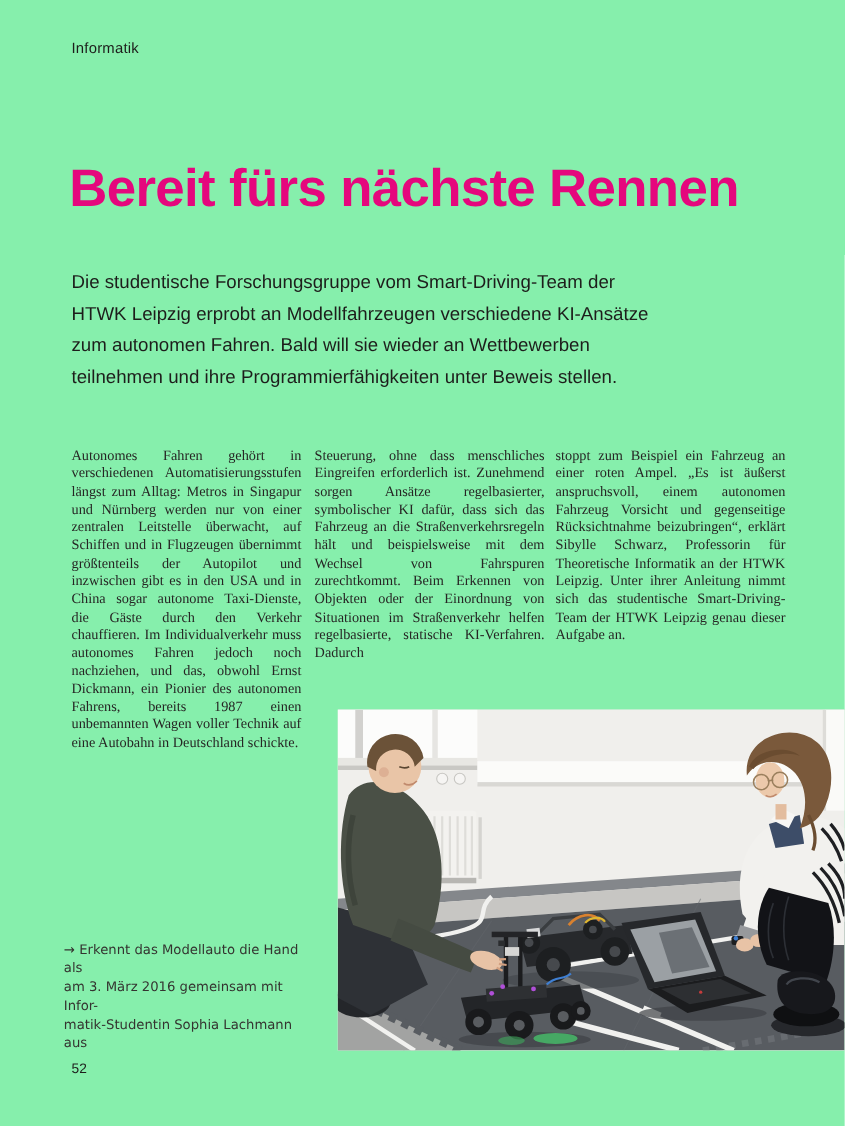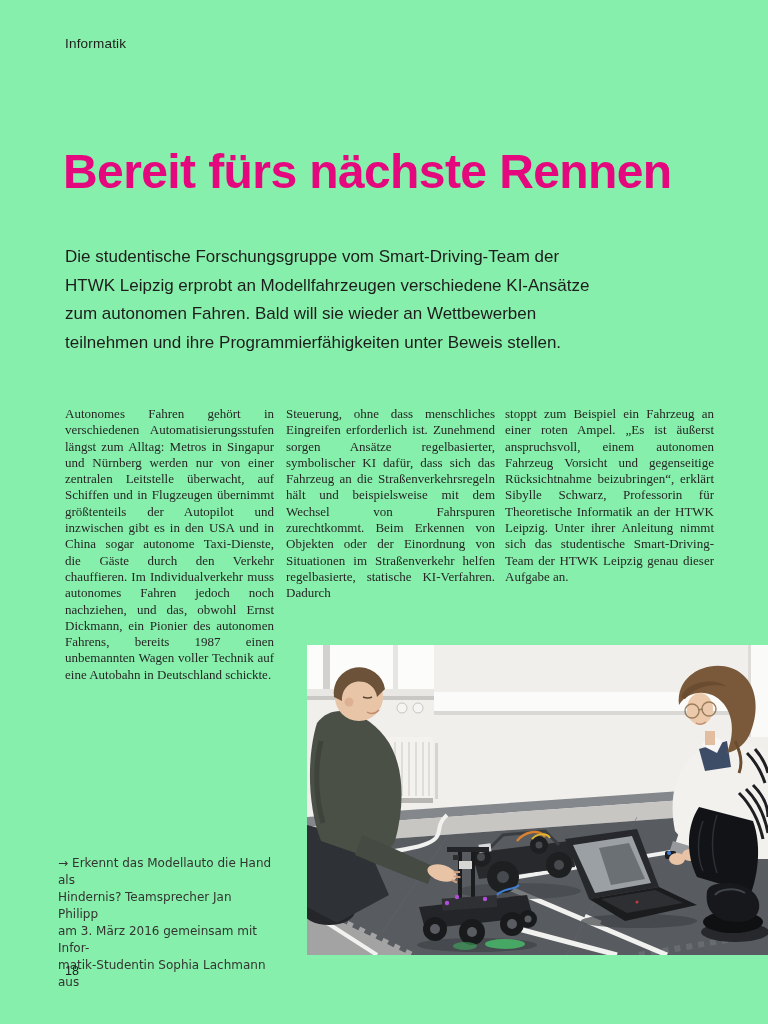--- a/index.html
+++ b/index.html
@@ -46,21 +46,20 @@
   </div>
 
   <div class="bodycol col3">
     <p>stoppt zum Beispiel ein Fahrzeug an einer roten Ampel. „Es ist äußerst anspruchsvoll, einem autonomen Fahrzeug Vorsicht und gegenseitige Rücksichtnahme beizubringen“, erklärt Sibylle Schwarz, Professorin für Theoretische Informatik an der HTWK Leipzig. Unter ihrer Anleitung nimmt sich das studentische Smart-Driving-Team der HTWK Leipzig genau dieser Aufgabe an.</p>
   </div>
 
   <div class="caption">
     <div>
       <span class="arrow">→</span><span>Erkennt das Modellauto die Hand als</span>
     </div>
-    <div>Hindernis? Teamsprecher Jan Philipp</div>
     <div>am 3. März 2016 gemeinsam mit Infor-</div>
     <div>matik-Studentin Sophia Lachmann aus</div>
   </div>
 
   <div class="photo">
     <svg width="461" height="310" viewBox="0 0 461 310" xmlns="http://www.w3.org/2000/svg">
 
       <rect x="0" y="0" width="461" height="210" fill="#f0efec"></rect>
 
       <g>
@@ -205,15 +204,15 @@
         <path d="M392,162 C380,180 378,208 390,232 L444,248 C452,226 454,198 446,176 Z" fill="#121317"></path>
         <path d="M396,176 C390,192 390,212 396,226 M410,170 C404,188 404,210 410,228" stroke="#2c2f35" stroke-width="1.5" fill="none"></path>
         <ellipse cx="428" cy="287" rx="34" ry="10" fill="#26282c"></ellipse>
         <ellipse cx="426" cy="277" rx="30" ry="11" fill="#0f1012"></ellipse>
         <path d="M400,246 C398,262 404,272 420,276 C442,280 454,272 452,258 C450,246 436,238 420,238 C410,238 402,240 400,246 Z" fill="#17181c"></path>
         <path d="M408,250 C412,244 428,242 438,248" stroke="#41454c" stroke-width="2" fill="none"></path>
       </g>
     </svg>
   </div>
 
-  <div class="pagenum">18</div>
+  <div class="pagenum">52</div>
 
 </div>
 
 </body></html>

